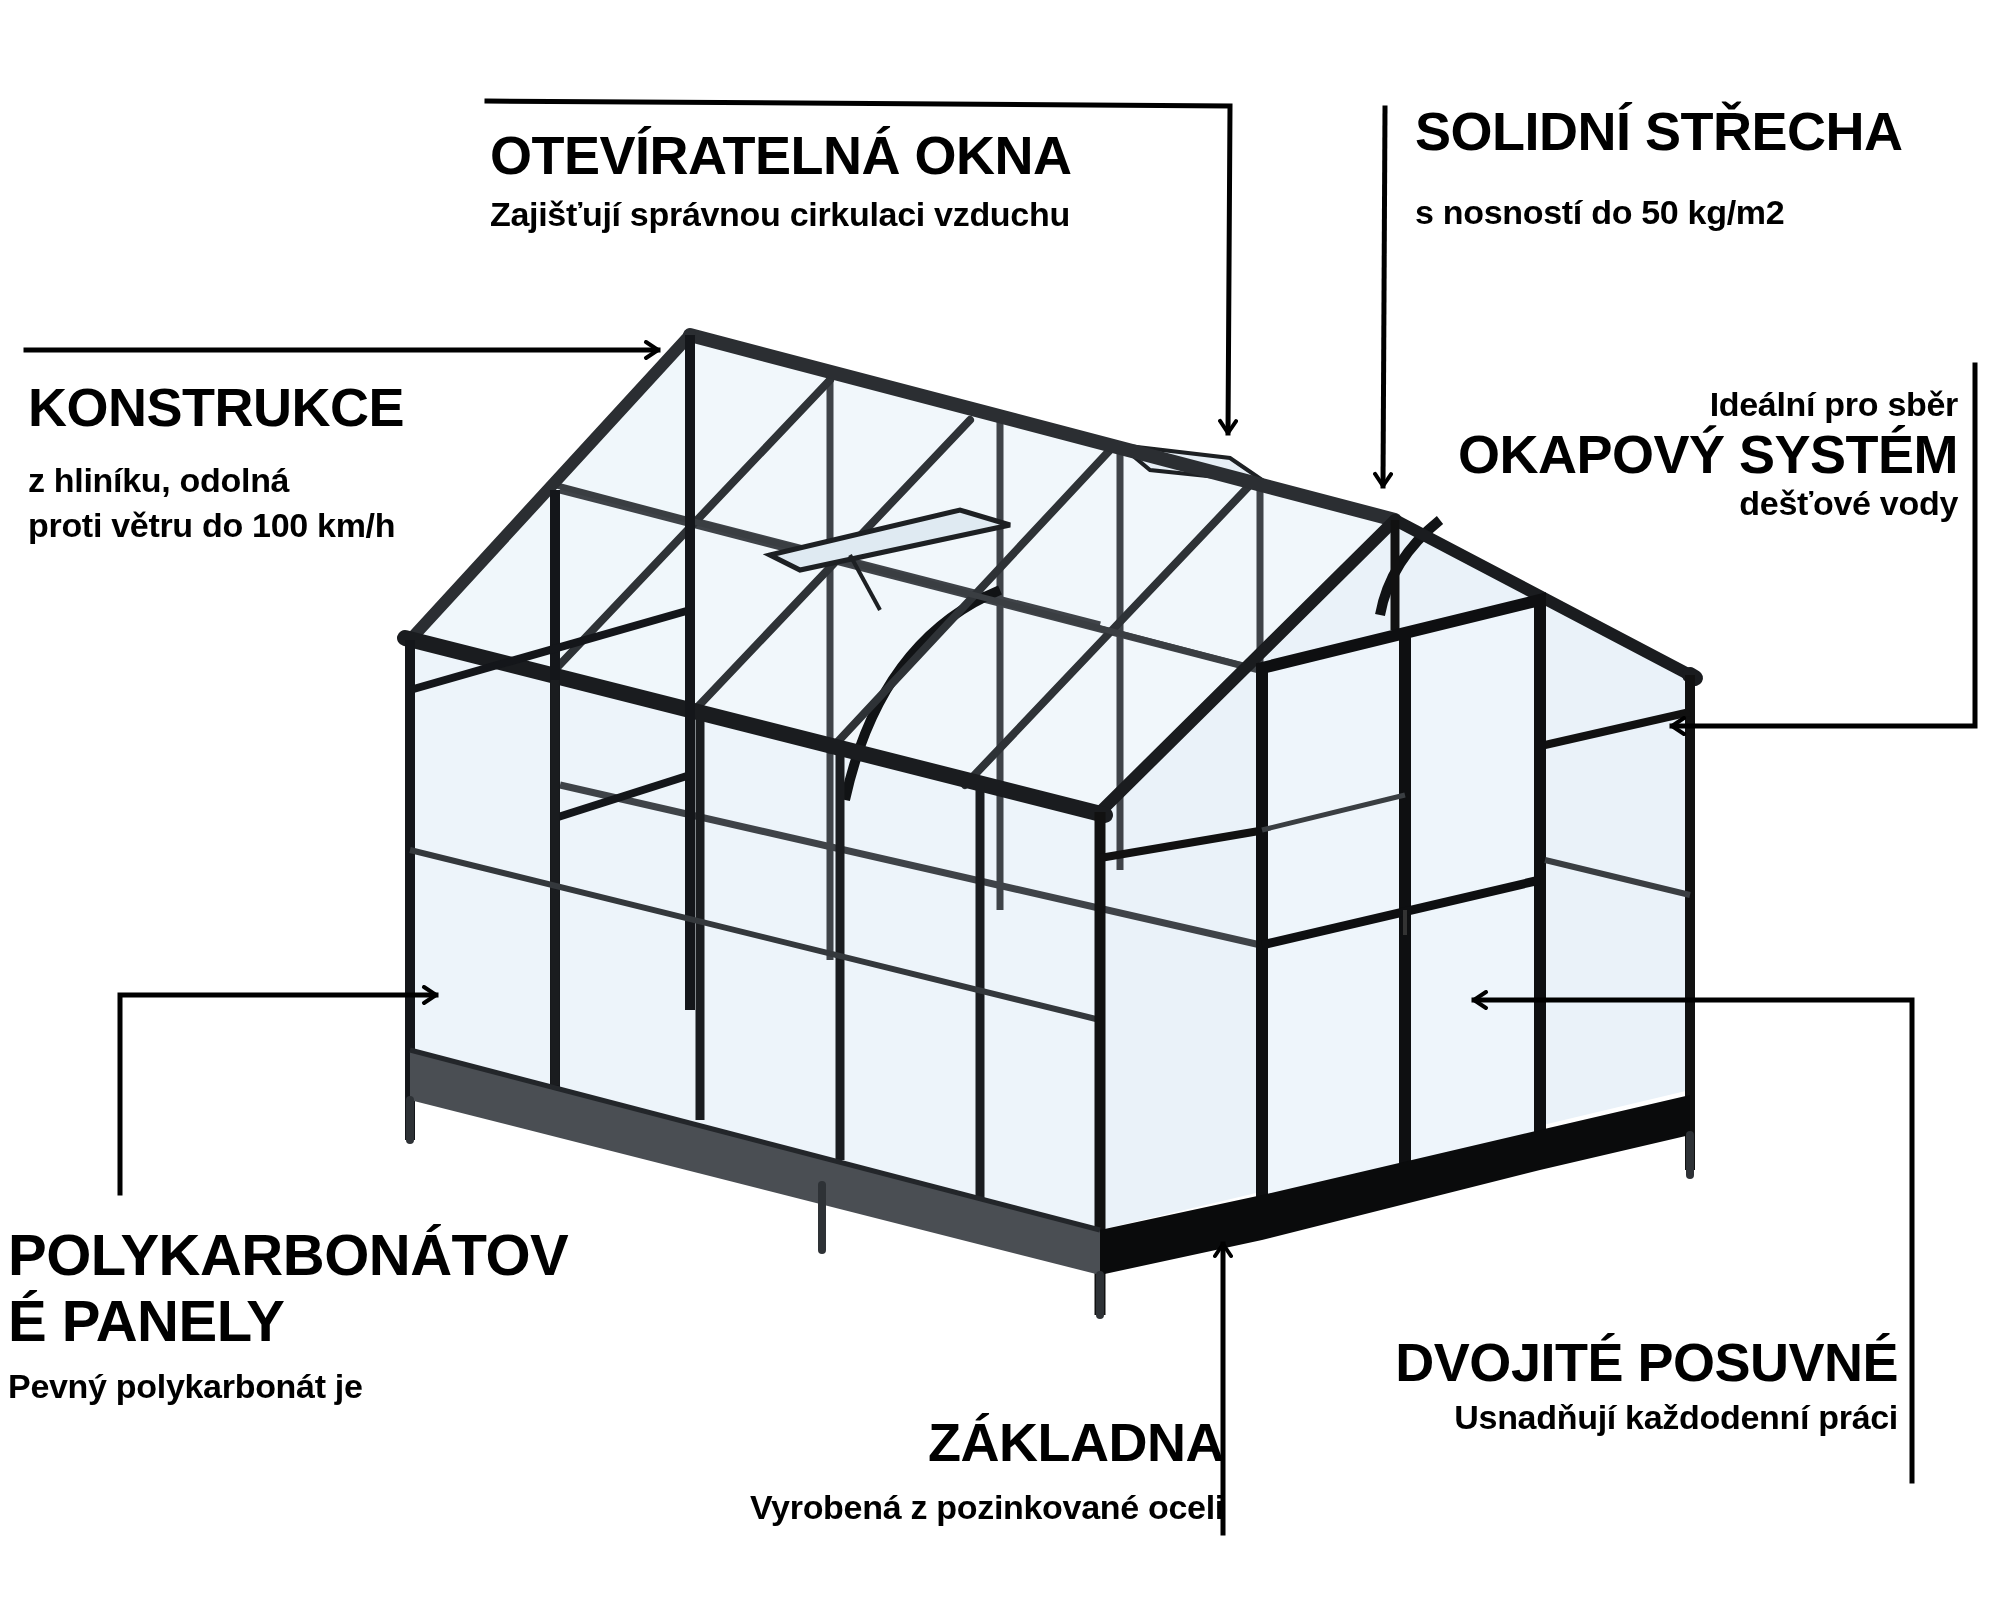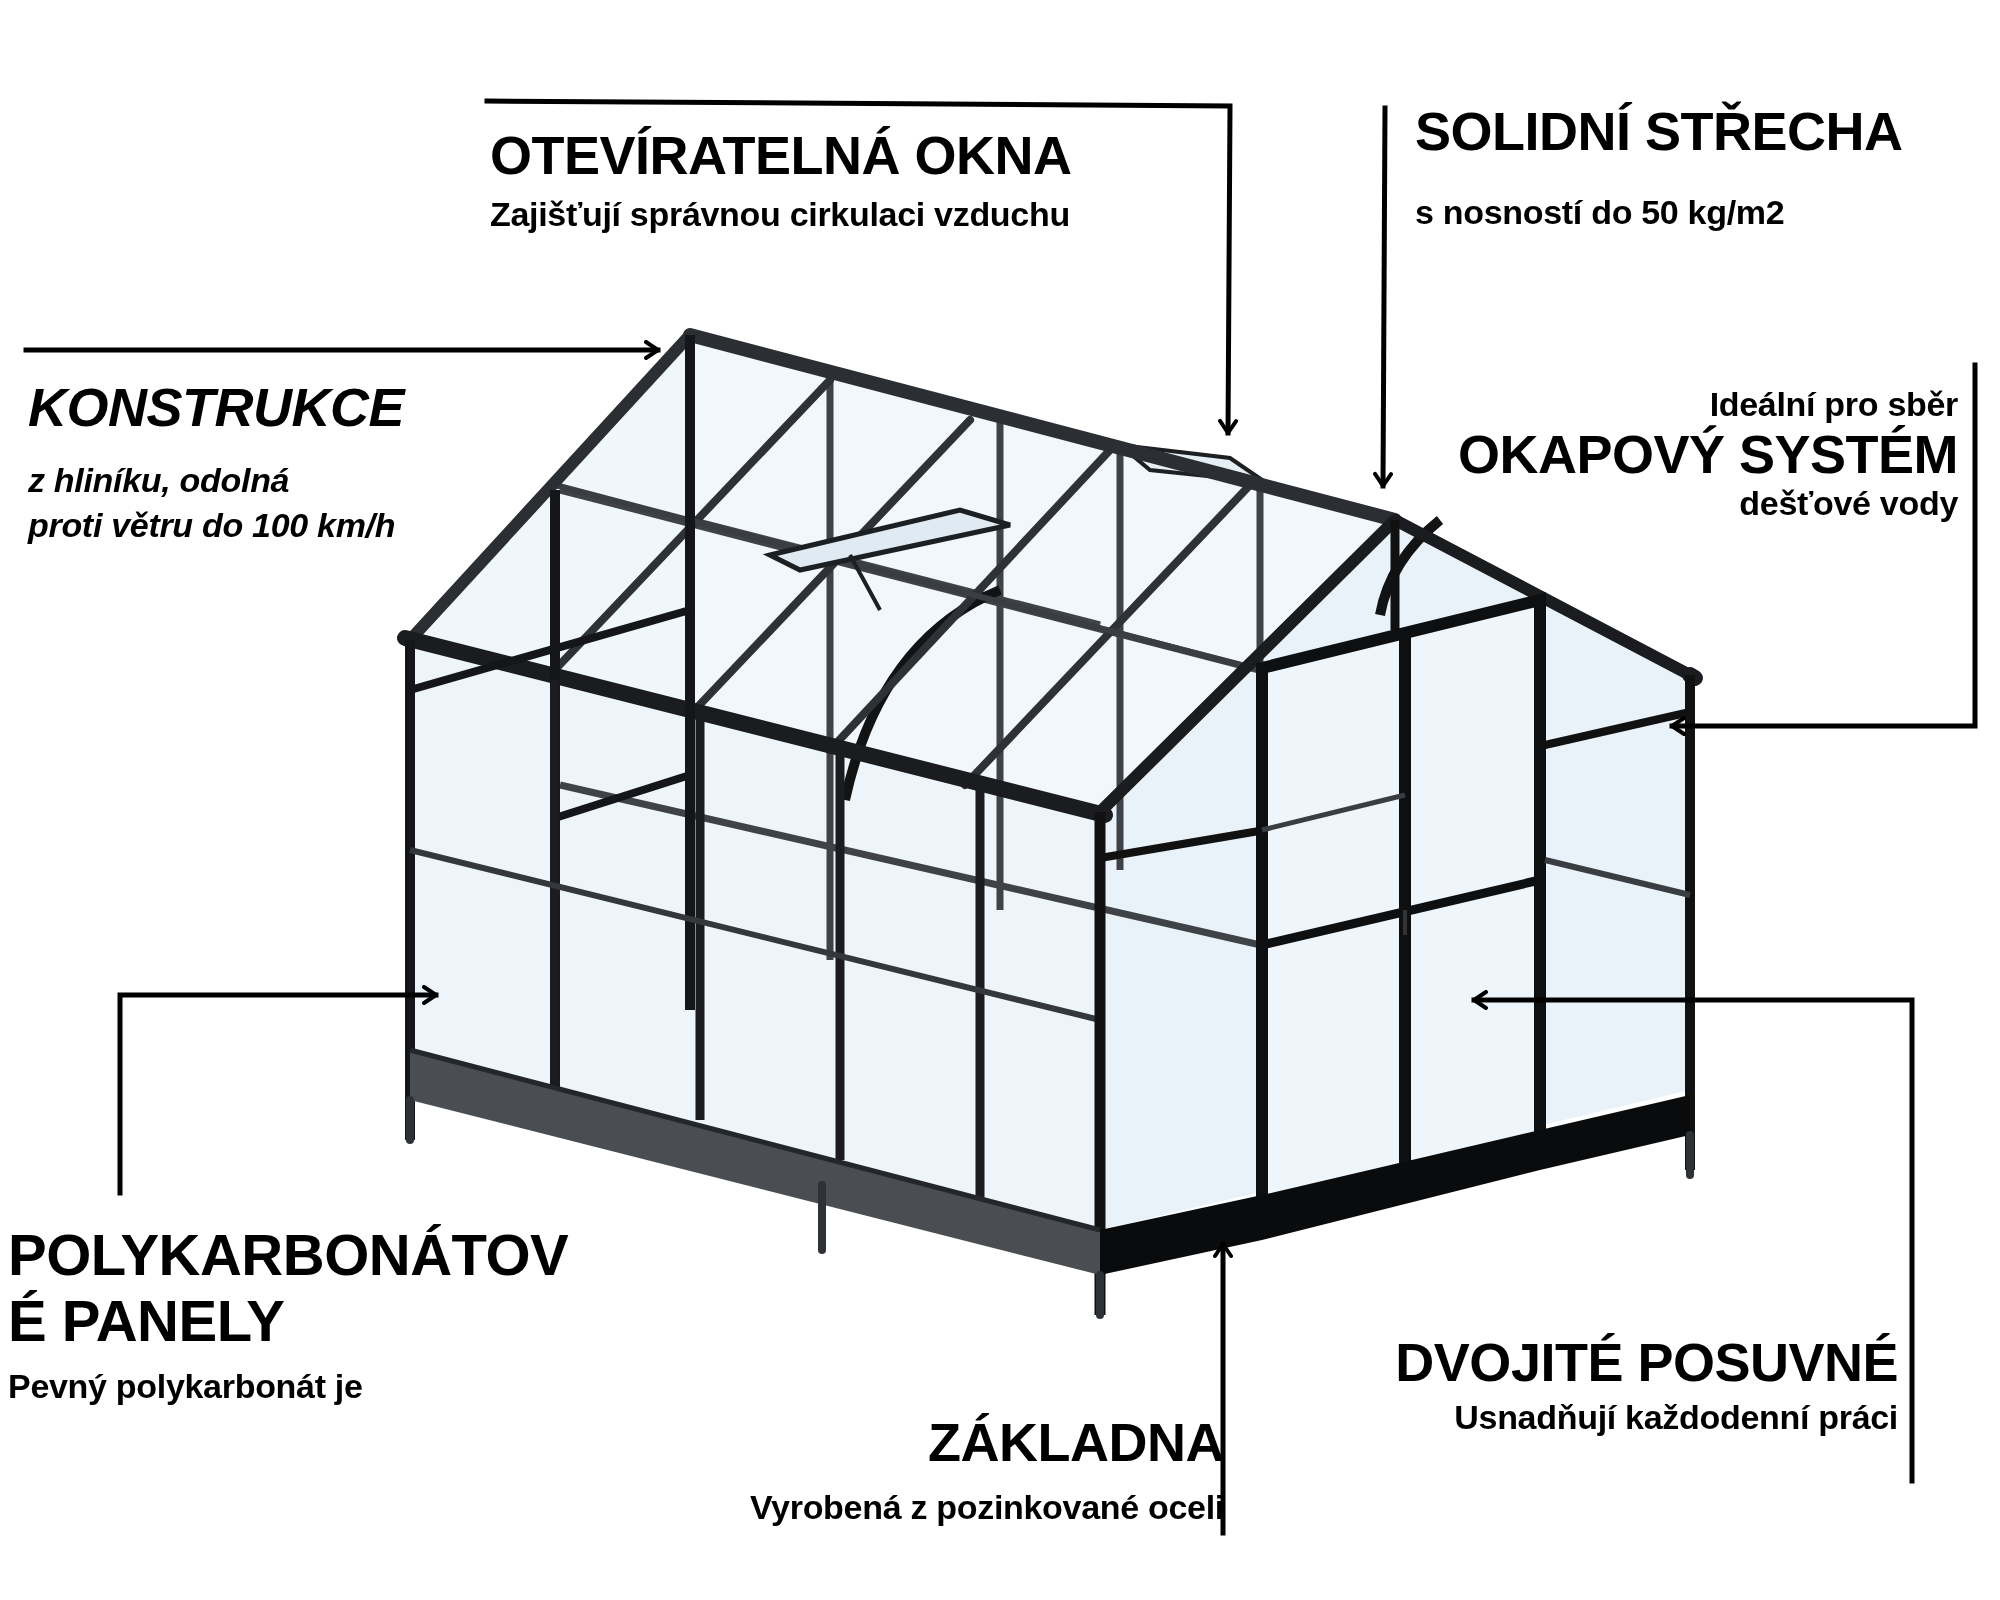--- a/index.html
+++ b/index.html
@@ -144,21 +144,21 @@
 <div class="label" style="left:490px; top:128px;">
   <span class="line title">OTEVÍRATELNÁ OKNA</span>
   <span class="line sub" style="margin-top:10px;">Zajišťují správnou cirkulaci vzduchu</span>
 </div>
 
 <div class="label" style="left:1415px; top:104px;">
   <span class="line title">SOLIDNÍ STŘECHA</span>
   <span class="line sub" style="margin-top:32px;">s nosností do 50 kg/m2</span>
 </div>
 
-<div class="label" style="left:28px; top:380px;font-style:italic;">
+<div class="label" style="left:28px; top:380px;">
   <span class="line title">KONSTRUKCE</span>
   <span class="line sub" style="margin-top:24px;">z hliníku, odolná</span>
   <span class="line sub">proti větru do 100 km/h</span>
 </div>
 
 <div class="label right" style="right:42px; top:370px;">
   <span class="line sub" style="margin-top:12px;">Ideální pro sběr</span>
   <span class="line title">OKAPOVÝ SYSTÉM</span>
   <span class="line sub">dešťové vody</span>
 </div>

